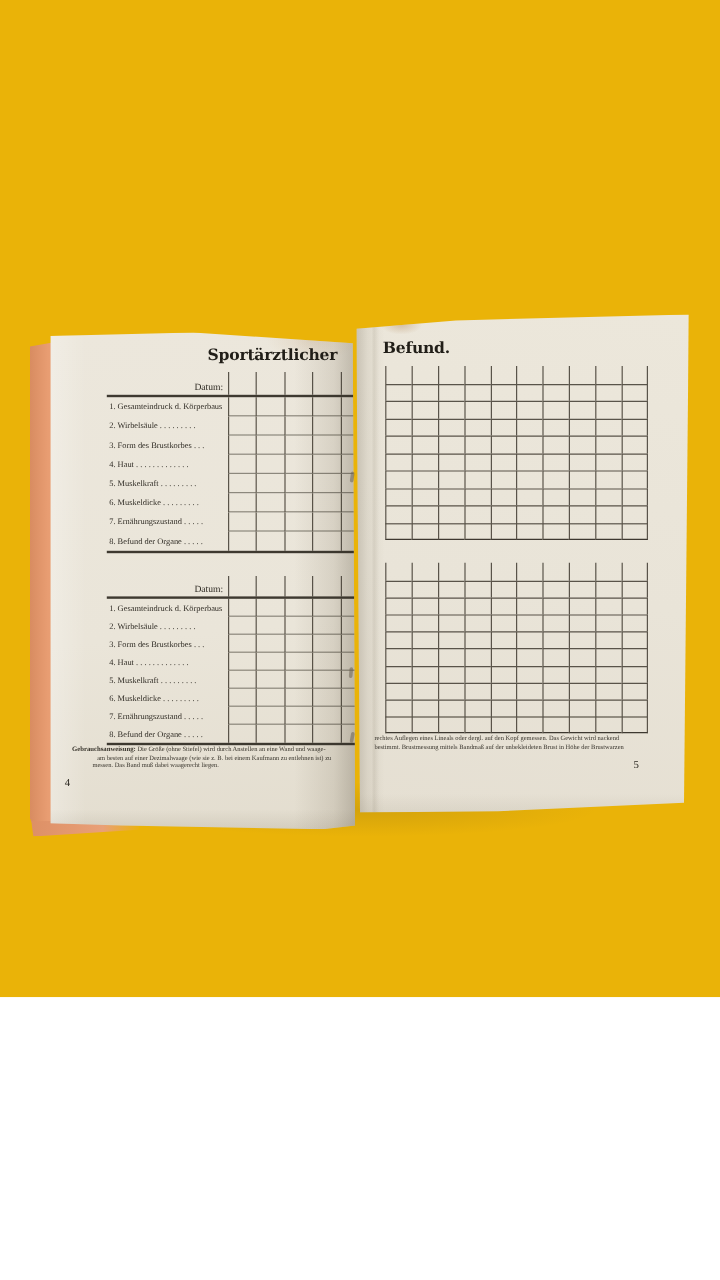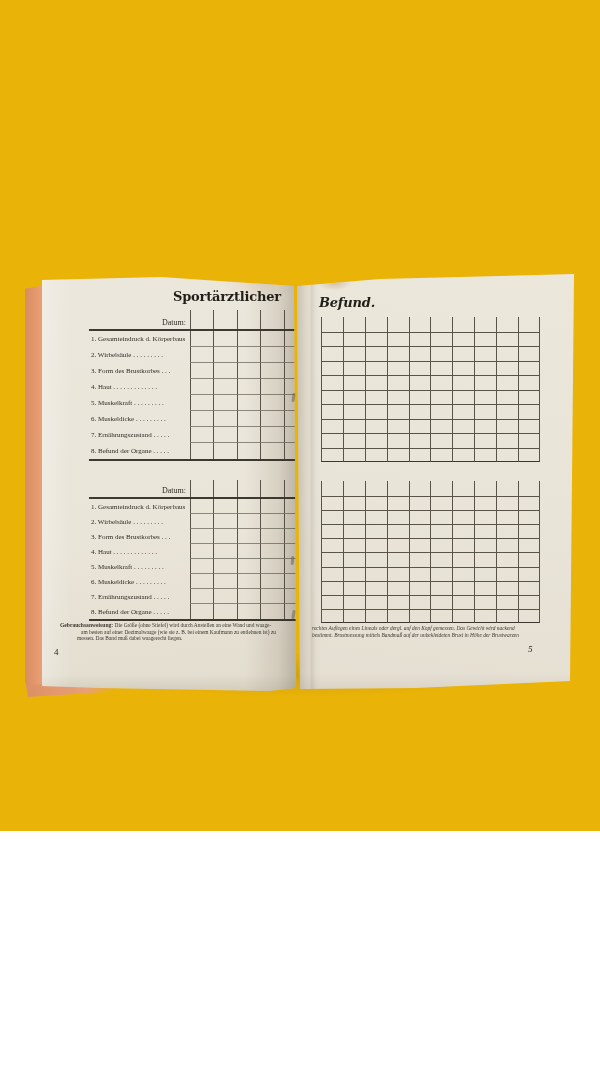--- a/index.html
+++ b/index.html
@@ -21,29 +21,29 @@
     clip-path:polygon(0 10%,100% 0,97% 60%,2% 100%);}
   .page{position:absolute;}
   .page-left{left:41px;top:276px;width:255px;height:415px;
     clip-path:polygon(1px 4px,120px 1px,253px 10px,255px 412px,228px 415px,60px 412px,1px 410px);
     background:
       radial-gradient(ellipse 55px 26px at 86% 1.5%, rgba(188,150,105,.22), transparent 70%),
       linear-gradient(to right, rgba(255,255,255,.28), transparent 12%),
       linear-gradient(to right, transparent 80%, rgba(122,110,88,.17) 93%, rgba(95,85,66,.32) 100%),
       linear-gradient(to top, rgba(120,108,86,.14), transparent 4%),
       linear-gradient(175deg,#ece7dc 0%,#eae5d9 60%,#e3ddcf 100%);}
-  .page-right{left:295px;top:272px;width:282px;height:418px;
+  .page-right{left:295px;top:260px;width:282px;height:418px;
     clip-path:polygon(2px 14px,85px 7px,279px 2px,275px 409px,120px 416px,5px 417px);
     background:
       radial-gradient(ellipse 24px 11px at 14% 2.6%, rgba(176,132,84,.38), transparent 72%),
       radial-gradient(ellipse 10px 6px at 4% 1.2%, rgba(176,132,84,.45), transparent 75%),
       linear-gradient(to right, rgba(105,95,75,.30) 0%, rgba(130,120,98,.12) 4%, transparent 9%),
       linear-gradient(to right, transparent 5.2%, rgba(120,110,90,.12) 5.9%, transparent 7.4%),
       linear-gradient(to top, rgba(120,108,86,.10), transparent 4%),
-      linear-gradient(188deg,#ece7db 0%,#e9e4d8 55%,#e5dfd2 100%); font-style: italic;}
+      linear-gradient(188deg,#ece7db 0%,#e9e4d8 55%,#e5dfd2 100%);}
   .stitch{position:absolute;width:3px;height:9px;background:rgba(108,99,84,.55);border-radius:2px;}
 
   .hdr{position:absolute;font-family:"DejaVu Serif", serif;font-weight:bold;color:#211e18;
        letter-spacing:-.2px;}
   .hdr-left{left:104px;top:13px;width:136px;font-size:13px;text-align:right;}
   .hdr-right{left:24px;top:23px;font-size:13px;}
 
   .left-table{position:absolute;display:grid;width:218px;margin-left:25px;}
   .left-table.t1{left:23px;top:34px;height:151px;grid-template-rows:19px 2px repeat(8,1fr) 2px;}
   .left-table.t2{left:23px;top:204px;height:141px;grid-template-rows:17px 2px repeat(8,1fr) 2px;}

